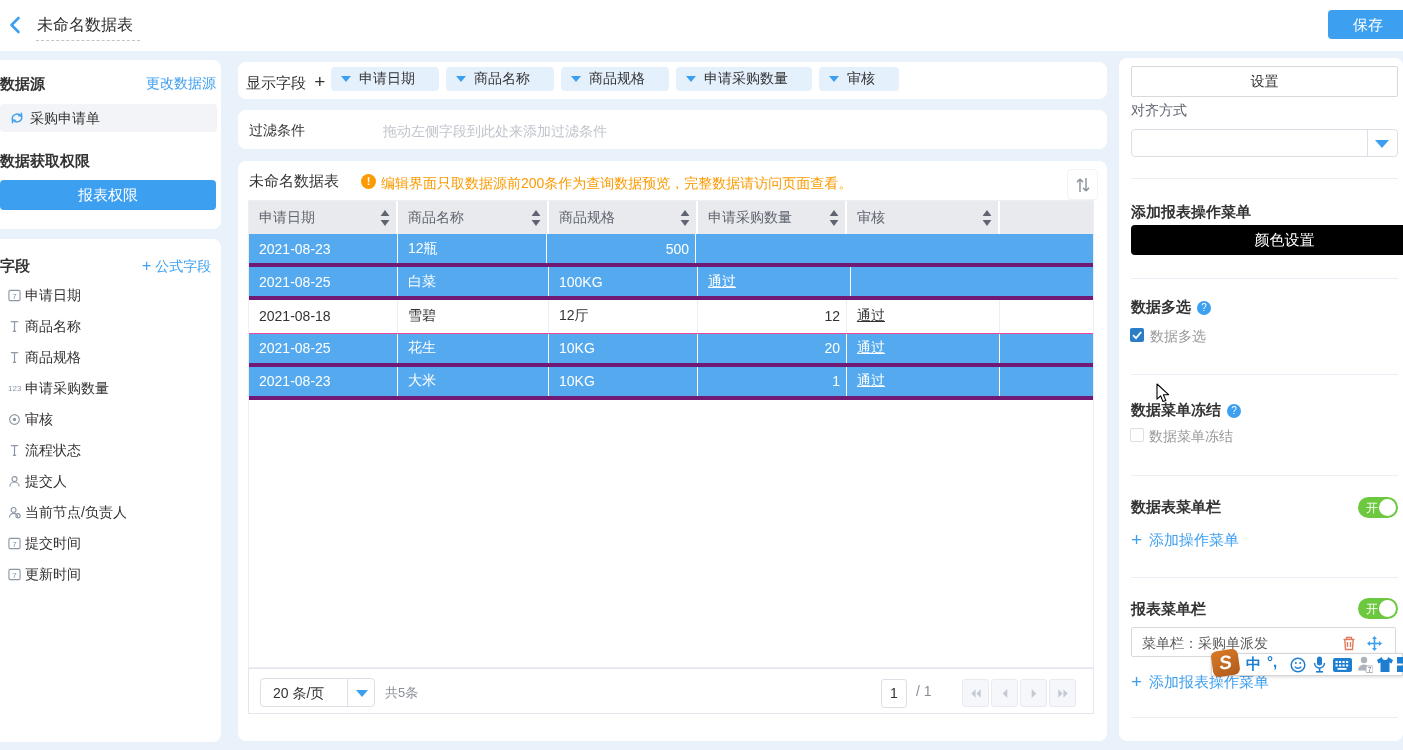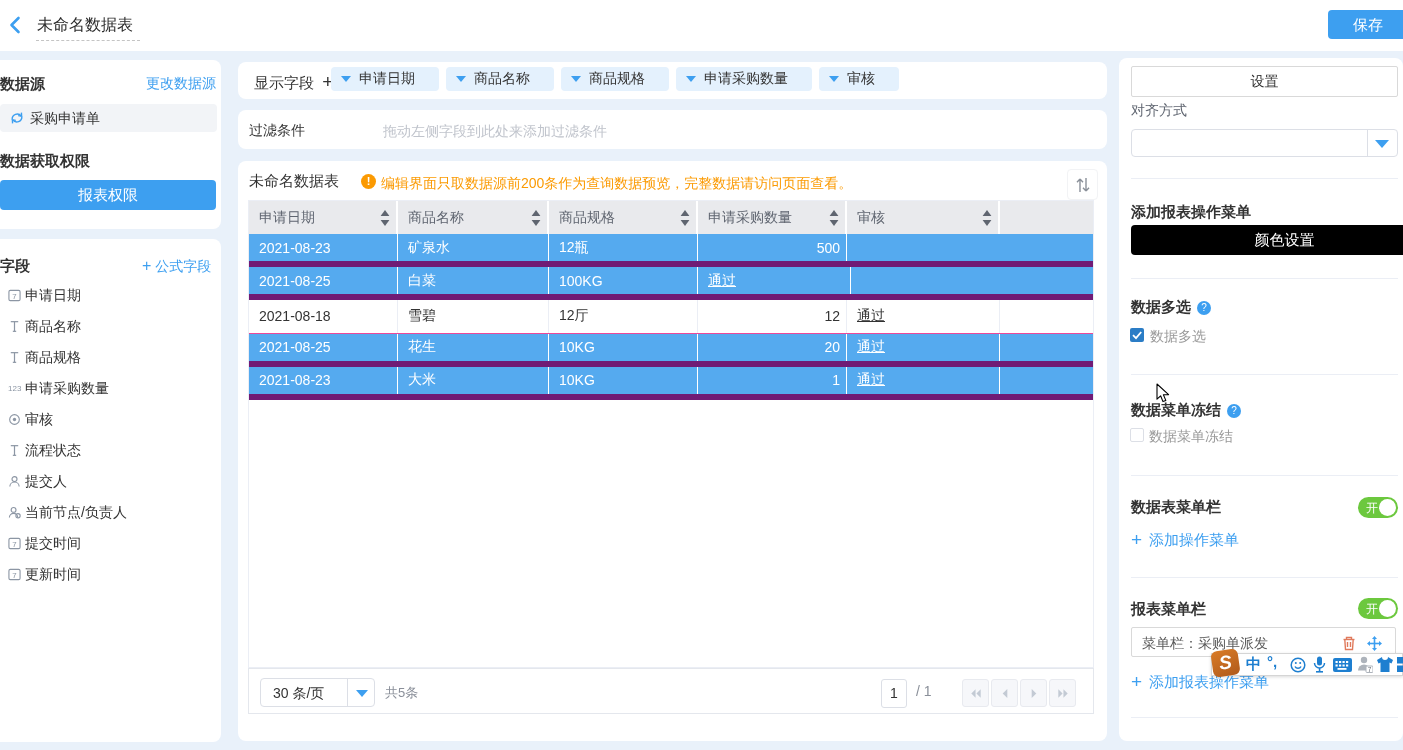--- a/index.html
+++ b/index.html
@@ -33,21 +33,21 @@
 .chiprow { position:absolute; left:238px; top:67px; height:24px; display:flex; }
 .chip { height:24px; background:#E4F1FD; border-radius:4px; margin-right:7px; display:flex; align-items:center; padding:0 24px 0 10px; font-size:14px; color:#333; }
 .chip .tri { width:0; height:0; border-left:5px solid transparent; border-right:5px solid transparent; border-top:6px solid #3D9FF0; margin-right:8px; }
 
 .thead { display:flex; background:#E9EAED; height:33px; }
 .thead .th { display:flex; align-items:center; padding-left:10px; font-size:14px; color:#5f6570; position:relative; border-right:2px solid #fff; }
 .thead .th:last-child { border-right:none; }
 .sorticon { position:absolute; right:6px; top:50%; margin-top:-8px; width:10px; height:16px; }
 .trow { display:flex; height:33.2px; font-size:14px; }
 .trow .td { padding:0 10px; display:flex; align-items:center; border-right:1px solid #fff; overflow:hidden; }
-.trow.sel { background:#55AAEF; color:#fff; border-bottom:6px solid #701a75;text-align:right; }
+.trow.sel { background:#55AAEF; color:#fff; border-bottom:4px solid #701a75;text-align:right; }
 .trow.plain { background:#fff; color:#333; border-bottom:1px solid #ec4899; }
 .trow.plain .td { border-right:1px solid #EBEEF5; }
 .trow .td.num { justify-content:flex-end; padding-right:6px; }
 .trow .td:last-child { border-right:none; }
 .navbtn { position:absolute; top:10px; width:27px; height:28px; background:#F6F7FA; border:1px solid #E8EAEF; border-radius:3px; display:flex; align-items:center; justify-content:center; }
 
 .rdiv { position:absolute; left:1131px; width:267px; border-top:1px solid #EBEEF5; }
 .rtitle { position:absolute; left:1131px; font-size:15px; font-weight:bold; color:#333; }
 .qmark { display:inline-block; width:14px; height:14px; border-radius:50%; background:#3D9FF0; color:#fff; font-size:10px; font-weight:normal; text-align:center; line-height:14px; vertical-align:1px; margin-left:6px; }
 .toggle { position:absolute; left:1358px; width:40px; height:21px; border-radius:11px; background:#6CC83E; }
@@ -139,21 +139,21 @@
       </svg>提交时间</div>
   <div class="frow"><svg class="fi" viewBox="0 0 14 14">
         <rect x="1" y="1.5" width="12" height="11" rx="1.5" fill="none" stroke="#8C96A4" stroke-width="1.2"></rect>
         <text x="7" y="11" font-size="8.5" fill="#8C96A4" text-anchor="middle" font-family="Liberation Sans">7</text>
       </svg>更新时间</div>
 </div>
 <div class="card" id="mcard1"></div>
 <div class="card" id="mcard2"></div>
 <div class="card" id="mcard3"></div>
 
-<div class="abs" style="left:254px;top:71px;font-size:15px;color:#333;">显示字段 <span style="font-size:19px;font-weight:400;margin-left:4px;">+</span></div>
+<div class="abs" style="left:246px;top:71px;font-size:15px;color:#333;">显示字段 <span style="font-size:19px;font-weight:400;margin-left:4px;">+</span></div>
 <div class="chiprow" style="left:331px;">
   <div class="chip"><span class="tri"></span>申请日期</div>
   <div class="chip"><span class="tri"></span>商品名称</div>
   <div class="chip"><span class="tri"></span>商品规格</div>
   <div class="chip"><span class="tri"></span>申请采购数量</div>
   <div class="chip"><span class="tri"></span>审核</div>
 </div>
 
 <div class="abs" style="left:249px;top:122px;font-size:14px;color:#333;">过滤条件</div>
 <div class="abs" style="left:383px;top:123px;font-size:14px;color:#C0C4CC;">拖动左侧字段到此处来添加过滤条件</div>
@@ -189,21 +189,20 @@
           <path d="M5 16 L9.4 10 H0.6 Z" fill="#5f6570"></path>
         </svg></div>
     <div class="th" style="width:153px;">审核<svg class="sorticon" viewBox="0 0 10 16">
           <path d="M5 0 L9.4 6 H0.6 Z" fill="#5f6570"></path>
           <path d="M5 16 L9.4 10 H0.6 Z" fill="#5f6570"></path>
         </svg></div>
     <div class="th" style="width:93px;"></div>
   </div>
   <div class="trow sel">
       <div class="td" style="width:149px;">2021-08-23</div>
-      <div class="td" style="width:151px;">矿泉水</div>
       <div class="td" style="width:149px;">12瓶</div>
       <div class="td num" style="width:149px;">500</div>
       <div class="td" style="width:93px;"></div>
     </div>
   <div class="trow sel">
       <div class="td" style="width:149px;">2021-08-25</div>
       <div class="td" style="width:151px;">白菜</div>
       <div class="td" style="width:149px;">100KG</div>
       <div class="td" style="width:153px;">
         <u>通过</u>
@@ -237,21 +236,21 @@
       <div class="td num" style="width:149px;">1</div>
       <div class="td" style="width:153px;">
         <u>通过</u>
       </div>
       <div class="td" style="width:93px;"></div>
     </div>
 </div>
 
 <div class="abs" style="left:248px;top:668px;width:846px;height:46px;border:1px solid #E4E7ED;background:#fff;">
   <div class="abs" style="left:11px;top:9px;width:115px;height:29px;border:1px solid #DCDFE6;border-radius:4px;">
-    <span style="position:absolute;left:12px;top:6px;font-size:14px;color:#333;">30 条/页</span>
+    <span style="position:absolute;left:12px;top:6px;font-size:14px;color:#333;">20 条/页</span>
     <span style="position:absolute;left:86px;top:0;width:0;height:27px;border-left:1px solid #DCDFE6;"></span>
     <span style="position:absolute;left:95px;top:11px;width:0;height:0;border-left:6px solid transparent;border-right:6px solid transparent;border-top:7px solid #3D9FF0;"></span>
   </div>
   <span class="abs" style="left:136px;top:15px;font-size:13px;color:#8a8f99;">共5条</span>
   <div class="abs" style="left:632px;top:10px;width:26px;height:29px;border:1px solid #DCDFE6;border-radius:3px;text-align:center;line-height:27px;font-size:14px;color:#333;">1</div>
   <span class="abs" style="left:667px;top:14px;font-size:14px;color:#8a8f99;">/ 1</span>
   <div class="navbtn" style="left:713px;">
       <svg viewBox="0 0 14 12" width="12" height="11">
         <g fill="#c3cad4">
           <path d="M6.5 1 L1.5 6 L6.5 11 Z"></path>

